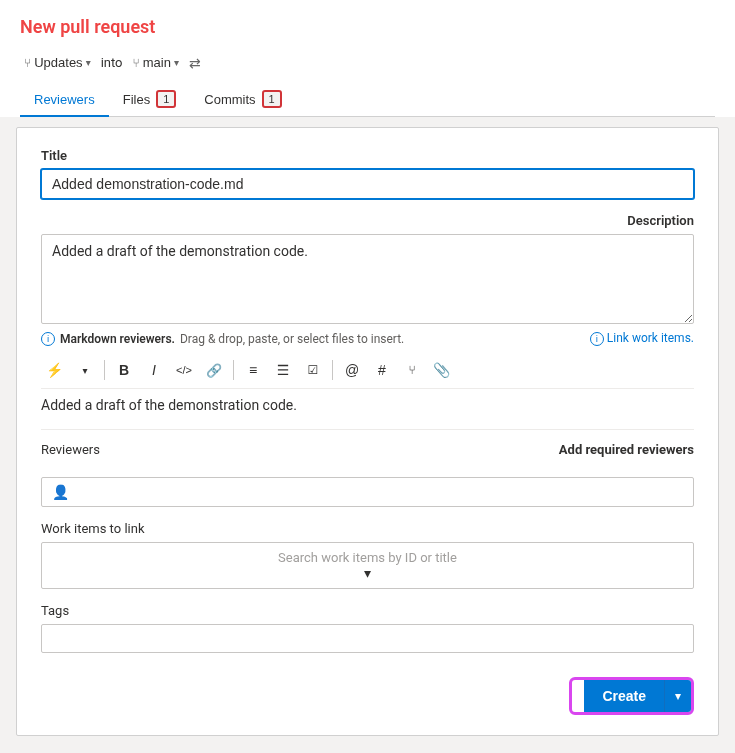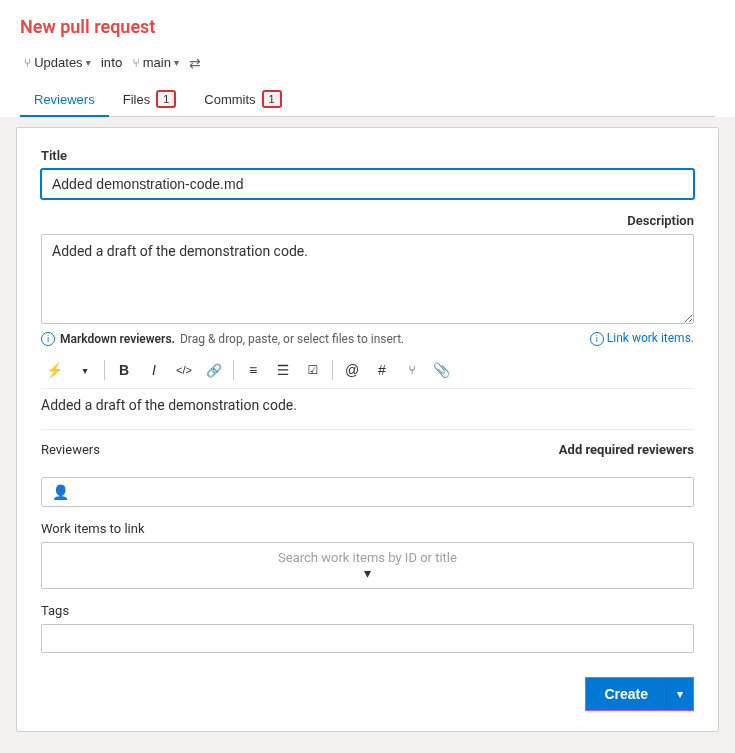--- a/index.html
+++ b/index.html
@@ -268,23 +268,24 @@
       outline: none;
     }
     .footer-row {
       display: flex;
       justify-content: flex-end;
       align-items: center;
       margin-top: 8px;
     }
     .create-btn-group {
       display: flex;
-      border: 1px solid #d946ef;
-      border-radius: 0;
+      border: 3px solid #d946ef;
+      border-radius: 6px;
       overflow: hidden;
+      padding-left: 12px;
     }
     .create-btn {
       background: #0078d4;
       color: #fff;
       border: none;
       padding: 8px 18px;
       font-size: 14px;
       font-weight: 600;
       cursor: pointer;
     }

